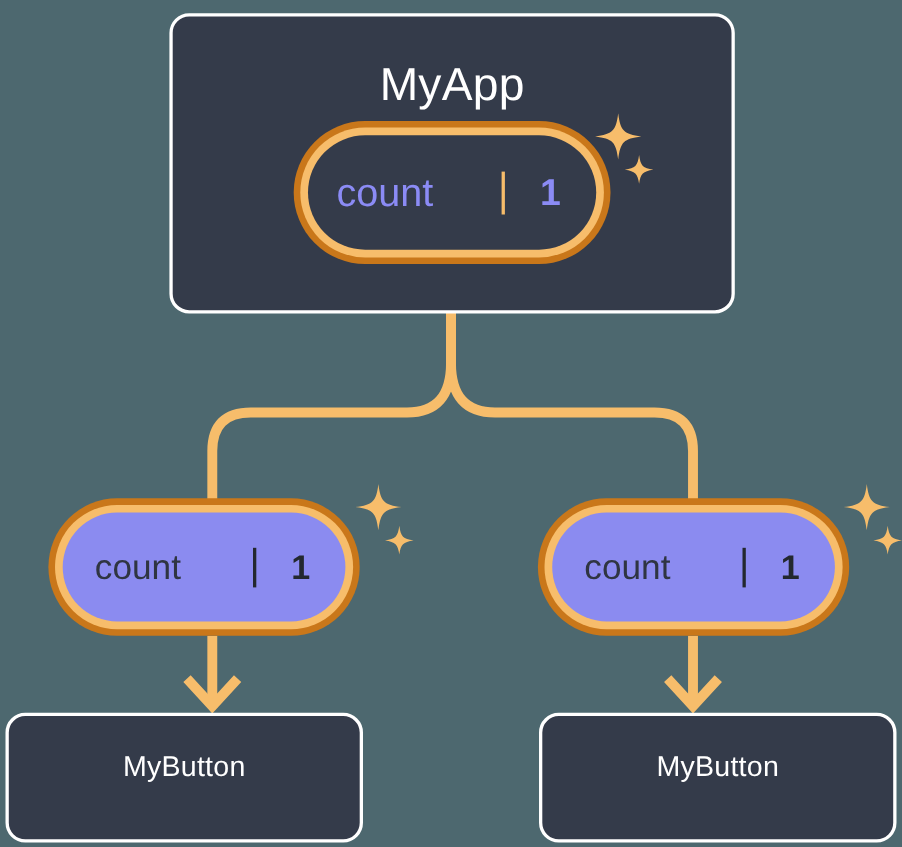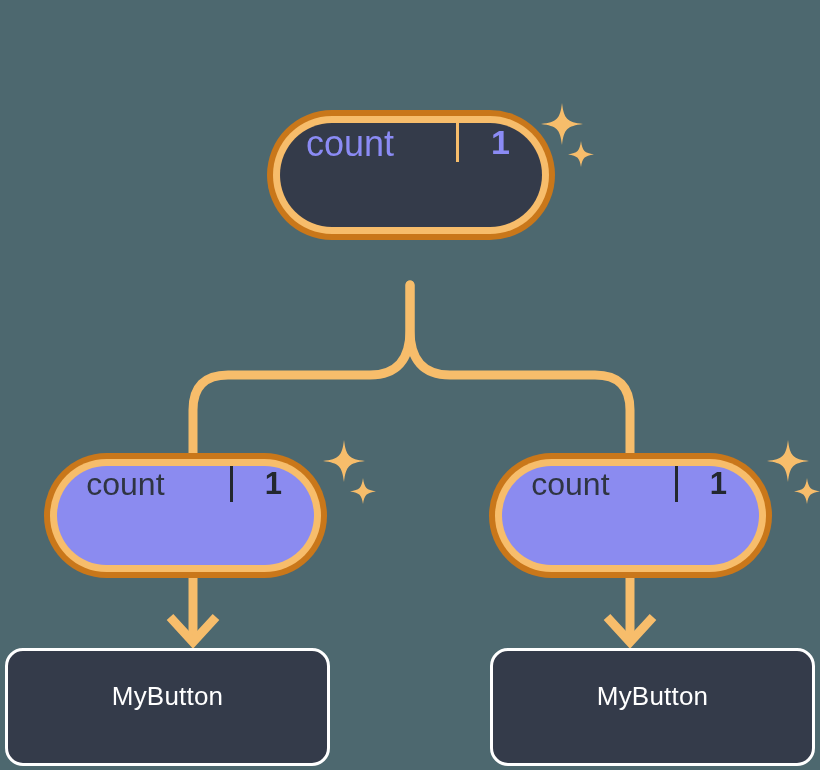--- a/index.html
+++ b/index.html
@@ -80,21 +80,21 @@
     border-radius: 999px;
     background: #f7bd6b;          
     padding: 7px;
     display: flex;
     box-sizing: border-box;
   }
   .pill-inner {
     flex: 1;
     border-radius: 999px;
     display: flex;
-    align-items: flex-start;
+    align-items: center;
     box-sizing: border-box;
     overflow: hidden;
     gap: 36px;
   }
   .pill-name, .pill-value {
     display: flex;
     align-items: center;
     justify-content: center;
     box-sizing: border-box;
   }
@@ -179,20 +179,23 @@
     <path d="M 410 285 L 410 330 Q 410 375 370 375 L 228 375 Q 193 375 193 410 L 193 455" fill="none" stroke="#f7bd6b" stroke-width="9" stroke-linecap="round" stroke-linejoin="round"></path>
     <path d="M 410 285 L 410 330 Q 410 375 450 375 L 595 375 Q 630 375 630 410 L 630 455" fill="none" stroke="#f7bd6b" stroke-width="9" stroke-linecap="round" stroke-linejoin="round"></path>
 
     <line x1="193" y1="578" x2="193" y2="643" stroke="#f7bd6b" stroke-width="9" stroke-linecap="butt"></line>
     <path d="M 170 617 L 193 642 L 216 617" fill="none" stroke="#f7bd6b" stroke-width="9" stroke-linecap="butt" stroke-linejoin="miter"></path>
 
     <line x1="630" y1="578" x2="630" y2="643" stroke="#f7bd6b" stroke-width="9" stroke-linecap="butt"></line>
     <path d="M 607 617 L 630 642 L 653 617" fill="none" stroke="#f7bd6b" stroke-width="9" stroke-linecap="butt" stroke-linejoin="miter"></path>
   </svg>
 
+  <div class="card" id="card-myapp">
+    <div class="card-title">MyApp</div>
+  </div>
 
   <div class="pill pill-dark" id="pill-myapp">
     <div class="pill-mid">
       <div class="pill-inner">
         <div class="pill-name">count</div>
         <div class="pill-value">1</div>
       </div>
     </div>
   </div>
 

